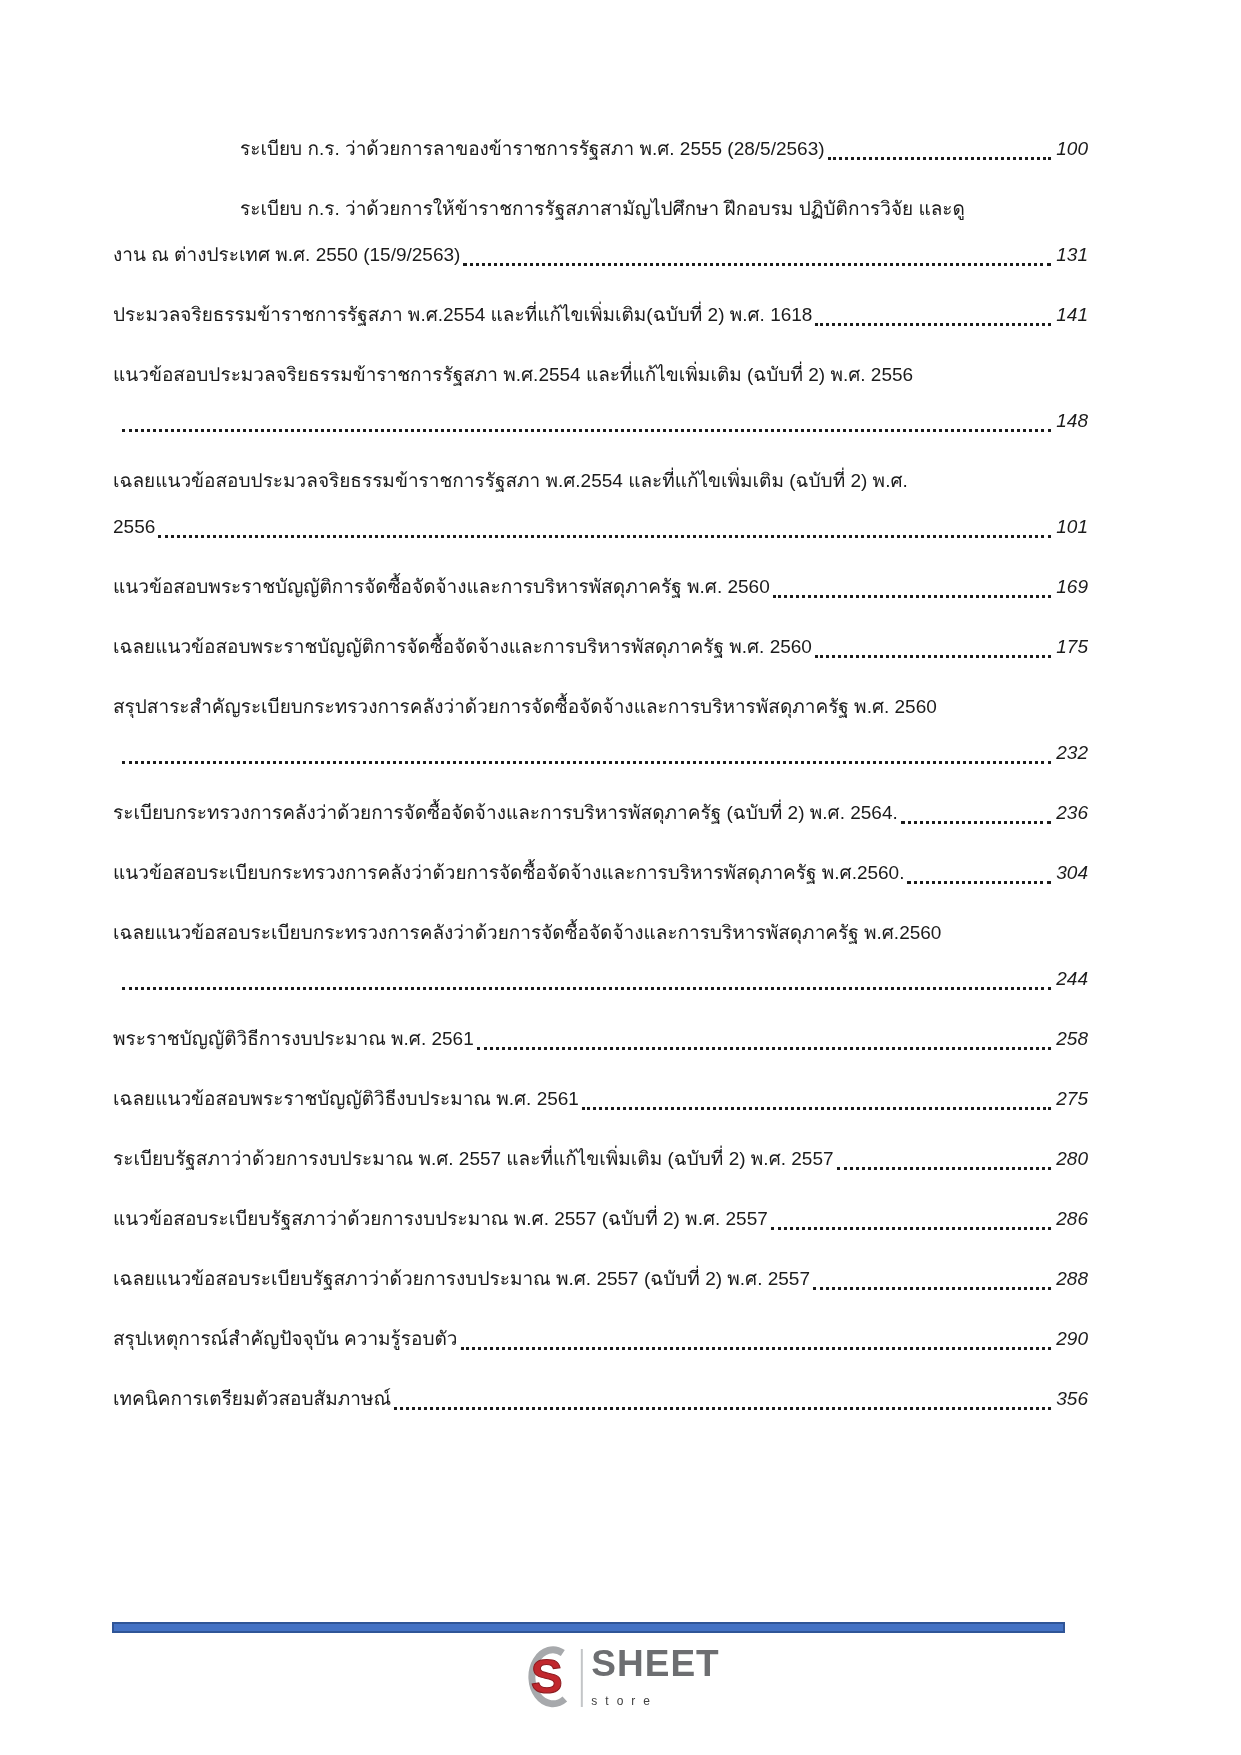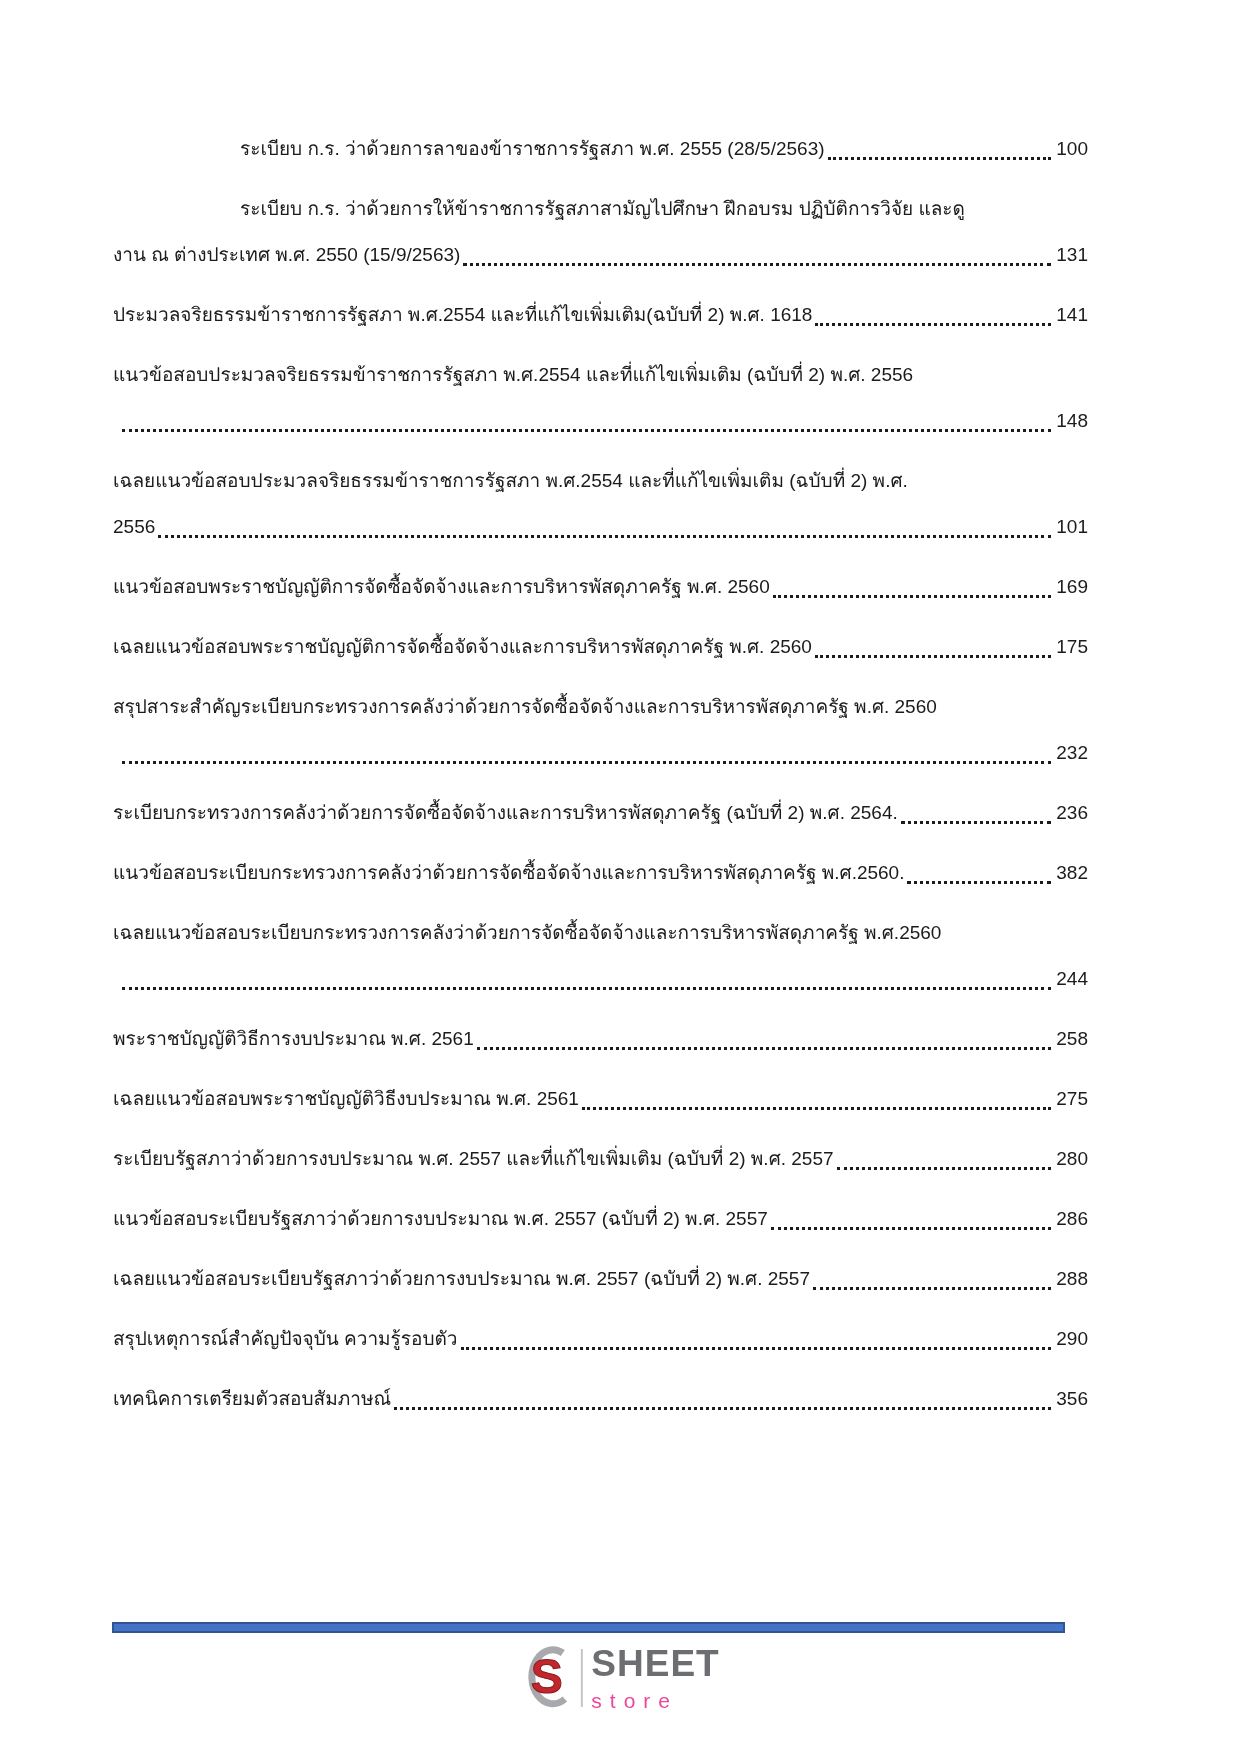--- a/index.html
+++ b/index.html
@@ -38,20 +38,21 @@
     align-self:flex-end;
     border-bottom:3px dotted #1c1c1c;
     margin:0 5px 12px 3px;
     height:0;
   }
   .leader.from-margin{margin-left:9px;}
   .pg{
     flex:0 0 auto;
     text-align:right;
     white-space:nowrap;
+    font-style:italic;
   }
   
   .footer-rule{
     position:absolute;
     left:112px;top:1622px;
     width:949px;height:7px;
     background:#4472c4;
     border:2px solid #2f5597;
   }
   .logo{
@@ -66,23 +67,23 @@
   .logo-sep{width:2px;height:58px;background:#c3c5c7;}
   .logo-text{display:flex;flex-direction:column;justify-content:center;gap:8px;}
   .logo-brand{
     font-size:37px;
     font-weight:bold;
     letter-spacing:1px;
     color:#6d6e71;
     line-height:38px;
   }
   .logo-sub{
-    font-size:21px;
+    font-size:12px;
     letter-spacing:8px;
-    color:#ec4899;
+    color:#404040;
     line-height:18px;
     margin-top:1px;
   }
 </style>
 </head>
 <body>
 
 <div class="page">
 
   <div class="toc">
@@ -158,21 +159,21 @@
         <div class="toc-line">
           <span class="t">ระเบียบกระทรวงการคลังว่าด้วยการจัดซื้อจัดจ้างและการบริหารพัสดุภาครัฐ (ฉบับที่ 2) พ.ศ. 2564.</span>
           <span class="leader"></span>
           <span class="pg">236</span>
         </div>
       </div>
       <div class="toc-entry">
         <div class="toc-line">
           <span class="t">แนวข้อสอบระเบียบกระทรวงการคลังว่าด้วยการจัดซื้อจัดจ้างและการบริหารพัสดุภาครัฐ พ.ศ.2560.</span>
           <span class="leader"></span>
-          <span class="pg">382</span>
+          <span class="pg">304</span>
         </div>
       </div>
       <div class="toc-entry">
         <div class="toc-line">
           <span class="t">เฉลยแนวข้อสอบระเบียบกระทรวงการคลังว่าด้วยการจัดซื้อจัดจ้างและการบริหารพัสดุภาครัฐ พ.ศ.2560</span>
         </div>
         <div class="toc-line">
           <span class="t"></span>
           <span class="leader from-margin"></span>
           <span class="pg">244</span>

